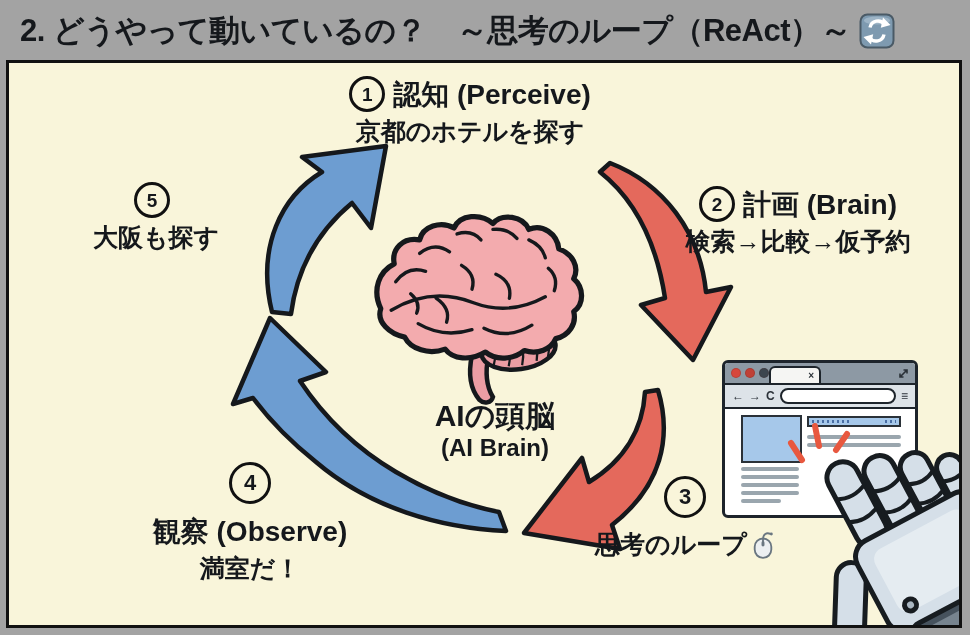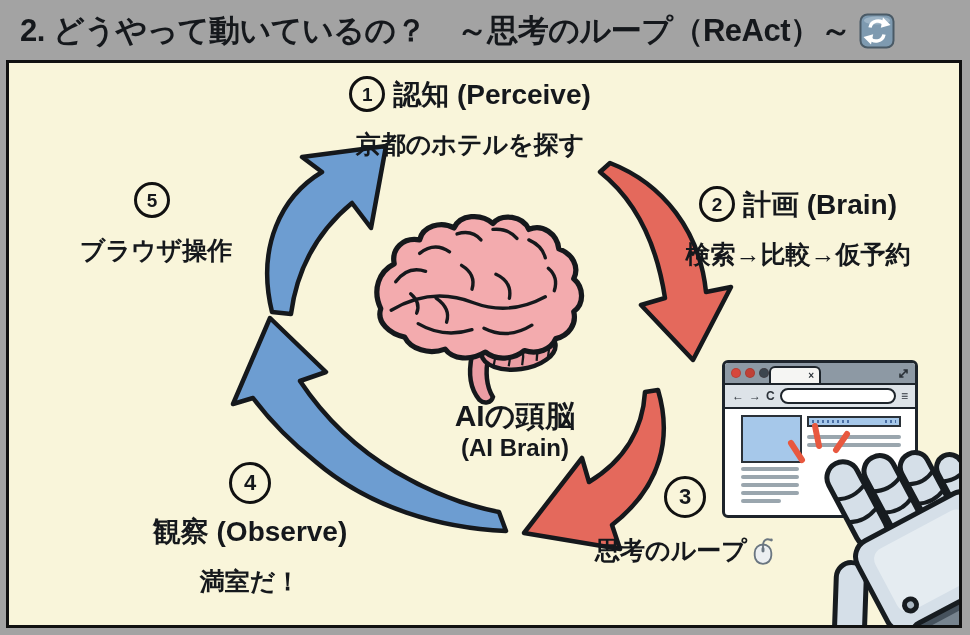--- a/index.html
+++ b/index.html
@@ -27,29 +27,29 @@
   .panel{position:absolute;left:6px;top:60px;width:950px;height:562px;background:var(--panel-bg);border:3px solid #111;z-index:0;}
   .panel-frame{position:absolute;left:6px;top:60px;width:950px;height:562px;border:3px solid #111;background:transparent;z-index:5;pointer-events:none;}
 
   
   .layer{position:absolute;left:0;top:0;z-index:1;}
   .hand-clip{position:absolute;left:9px;top:63px;width:950px;height:562px;overflow:hidden;z-index:3;}
 
   
   .step{position:absolute;text-align:center;z-index:4;}
   .step-label{font-size:28px;font-weight:700;display:flex;align-items:center;justify-content:center;white-space:nowrap;line-height:1.25;}
-  .step-detail{font-size:25px;font-weight:700;margin-top:16px;white-space:nowrap;display:flex;align-items:center;justify-content:center;gap:4px;}
+  .step-detail{font-size:25px;font-weight:700;margin-top:3px;white-space:nowrap;display:flex;align-items:center;justify-content:center;gap:4px;}
   .cnum{display:inline-flex;align-items:center;justify-content:center;width:30px;height:30px;border:3px solid #111;border-radius:50%;font-size:19px;font-weight:700;line-height:1;margin-right:8px;flex:none;background:transparent;}
   .cnum.big{width:36px;height:36px;font-size:22px;margin:0 auto 10px;display:flex;}
   .step1{left:270px;top:76px;width:400px;}
   .step2{left:668px;top:186px;width:260px;}
   .step3{left:555px;top:476px;width:260px;}
   .step4{left:110px;top:462px;width:280px;}
   .step5{left:8px;top:182px;width:296px;}
-  .center-label{position:absolute;left:360px;top:399px;width:310px;text-align:center;z-index:4;}
+  .center-label{position:absolute;left:340px;top:399px;width:310px;text-align:center;z-index:4;}
   .center-ja{font-size:30px;font-weight:700;line-height:1.15;}
   .center-en{font-size:24px;font-weight:700;line-height:1.2;text-align:center;}
 
   
   .browser{position:absolute;left:722px;top:360px;width:196px;height:158px;background:#fff;border:3px solid #1d242b;border-radius:6px;z-index:2;box-sizing:border-box;}
   .b-titlebar{position:relative;height:20px;background:#8d99a4;border-bottom:2px solid #1d242b;border-radius:3px 3px 0 0;display:flex;align-items:center;padding:0 6px;gap:4px;}
   .b-dot{width:8px;height:8px;border-radius:50%;border:1px solid #50272236;}
   .b-dot.d1{background:#d6473c;}
   .b-dot.d2{background:#c04036;}
   .b-dot.d3{background:#3c454e;}
@@ -253,21 +253,21 @@
     <div class="step-label">
       <span>観察 (Observe)</span>
     </div>
     <div class="step-detail">満室だ！</div>
   </div>
 
   <div class="step step5">
     <div class="step-label">
       <span class="cnum">5</span>
     </div>
-    <div class="step-detail">ブラウザ操作</div>
+    <div class="step-detail">大阪も探す</div>
   </div>
 
   <div class="center-label">
     <div class="center-ja">AIの頭脳</div>
     <div class="center-en">(AI Brain)</div>
   </div>
 
   <div class="panel-frame"></div>
 </div>
 

